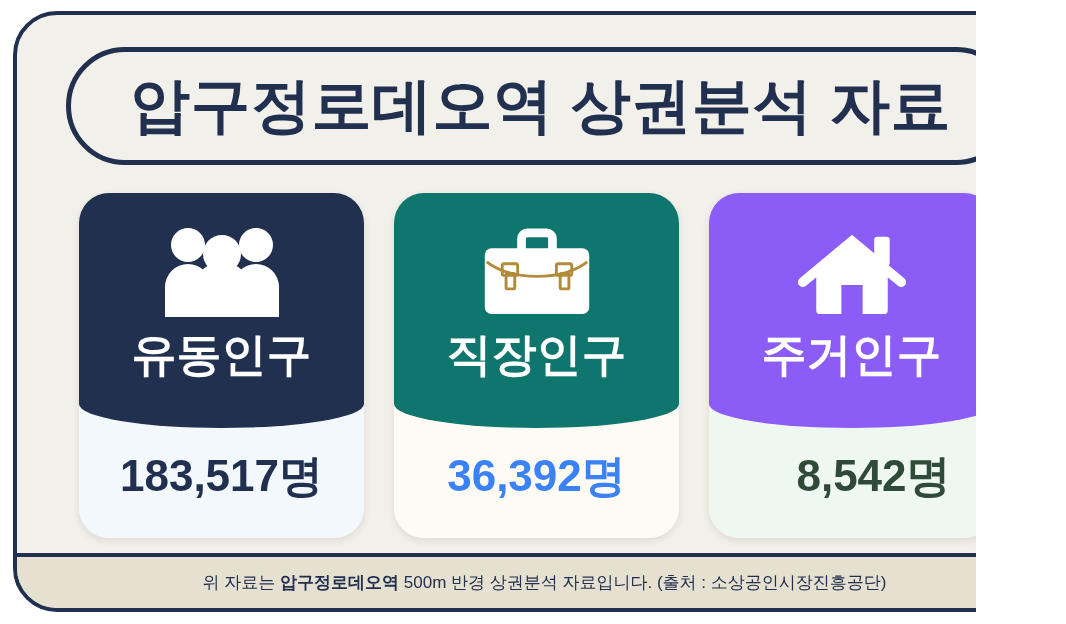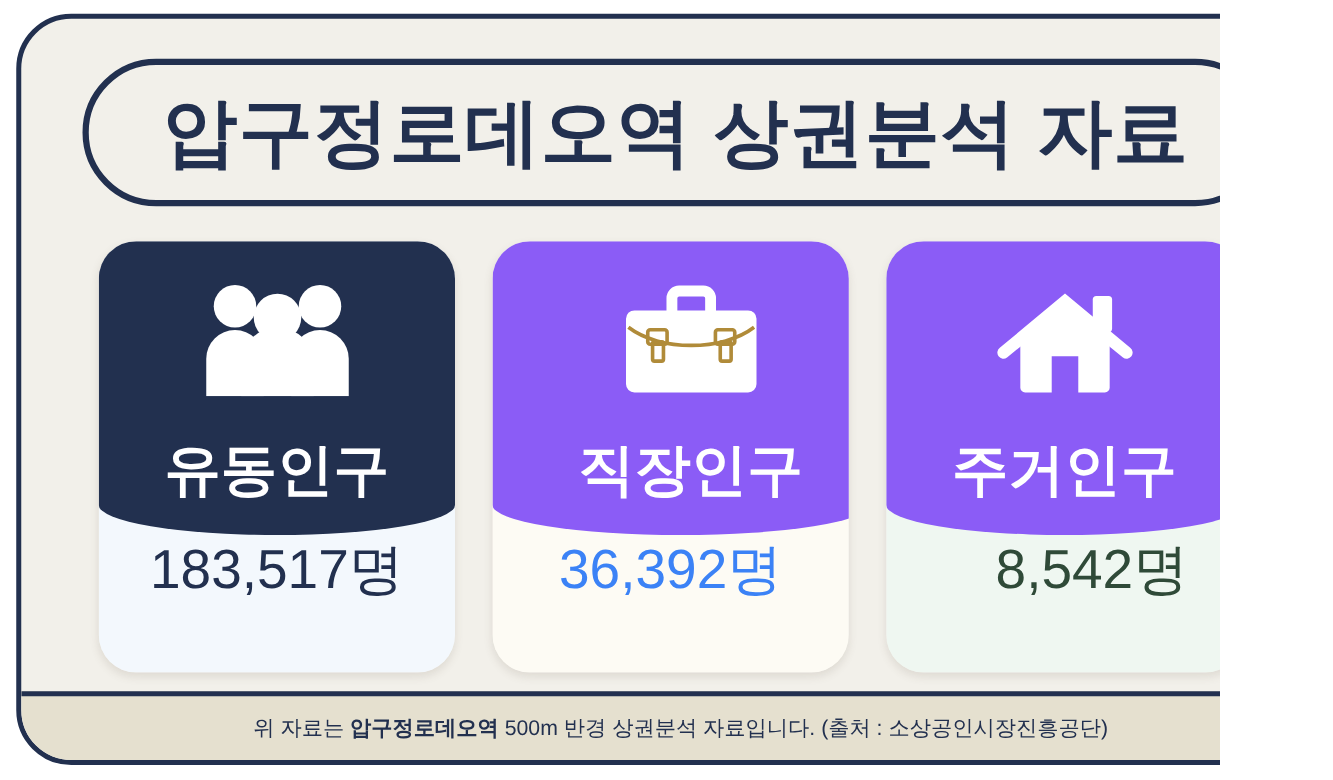--- a/index.html
+++ b/index.html
@@ -83,21 +83,20 @@
     top: 0;
     width: 100%;
     height: 235px;
     border-bottom-left-radius: 50% 24px;
     border-bottom-right-radius: 50% 24px;
     display: flex;
     flex-direction: column;
     align-items: center;
     justify-content: flex-start;
     z-index: 2;
-    gap: 21px;
   }
 
   .card-icon {
     margin-top: 26px;
     width: 124px;
     height: 104px;
     display: flex;
     align-items: center;
     justify-content: center;
   }
@@ -119,23 +118,23 @@
     width: 100%;
     height: 100%;
     display: flex;
     align-items: flex-end;
     justify-content: center;
     z-index: 1;
   }
 
   .card-value {
     font-size: 44px;
-    font-weight: 400;
+    font-weight: 700;
     line-height: 1;
-    padding-bottom: 60px;
+    padding-bottom: 40px;
     white-space: nowrap;
   }
 
   
   .footer {
     position: absolute;
     left: 0;
     right: 0;
     bottom: 0;
     height: 51px;
@@ -183,21 +182,21 @@
             </svg>
           </div>
           <div class="card-label">유동인구</div>
         </div>
       </div>
 
       <div class="card">
         <div class="card-body" style="background: rgb(253, 251, 244);">
           <div class="card-value" style="color: #3b82f6;">36,392명</div>
         </div>
-        <div class="card-head" style="background: #8b5cf6; padding-left: 16px;">
+        <div class="card-head" style="background: #0f766e;">
           <div class="card-icon">
             <svg viewBox="0 0 120 96" width="116" height="93" aria-hidden="true">
               <g fill="none" stroke="#ffffff" stroke-width="9">
                 <path d="M44 26 V14 a6 6 0 0 1 6-6 h20 a6 6 0 0 1 6 6 v12"></path>
               </g>
               <rect x="6" y="24" width="108" height="68" rx="7" fill="#ffffff"></rect>
               <path d="M8 38 C 34 58, 86 58, 112 38" fill="none" stroke="#b08b39" stroke-width="3"></path>
               <rect x="24" y="40" width="16" height="12" rx="2" fill="none" stroke="#b08b39" stroke-width="3"></rect>
               <rect x="28" y="50" width="9" height="16" rx="1.5" fill="none" stroke="#b08b39" stroke-width="3"></rect>
               <rect x="80" y="40" width="16" height="12" rx="2" fill="none" stroke="#b08b39" stroke-width="3"></rect>

